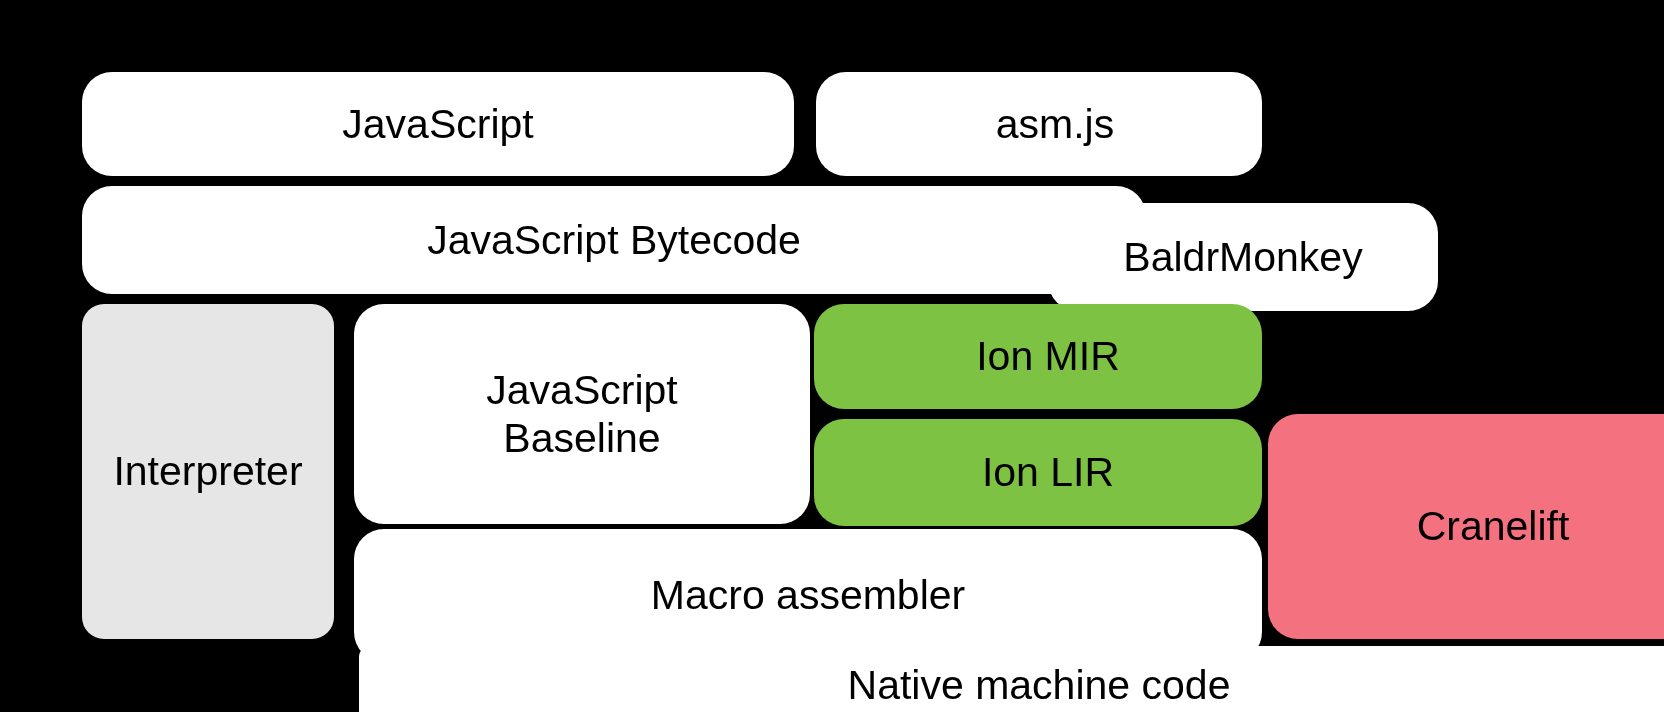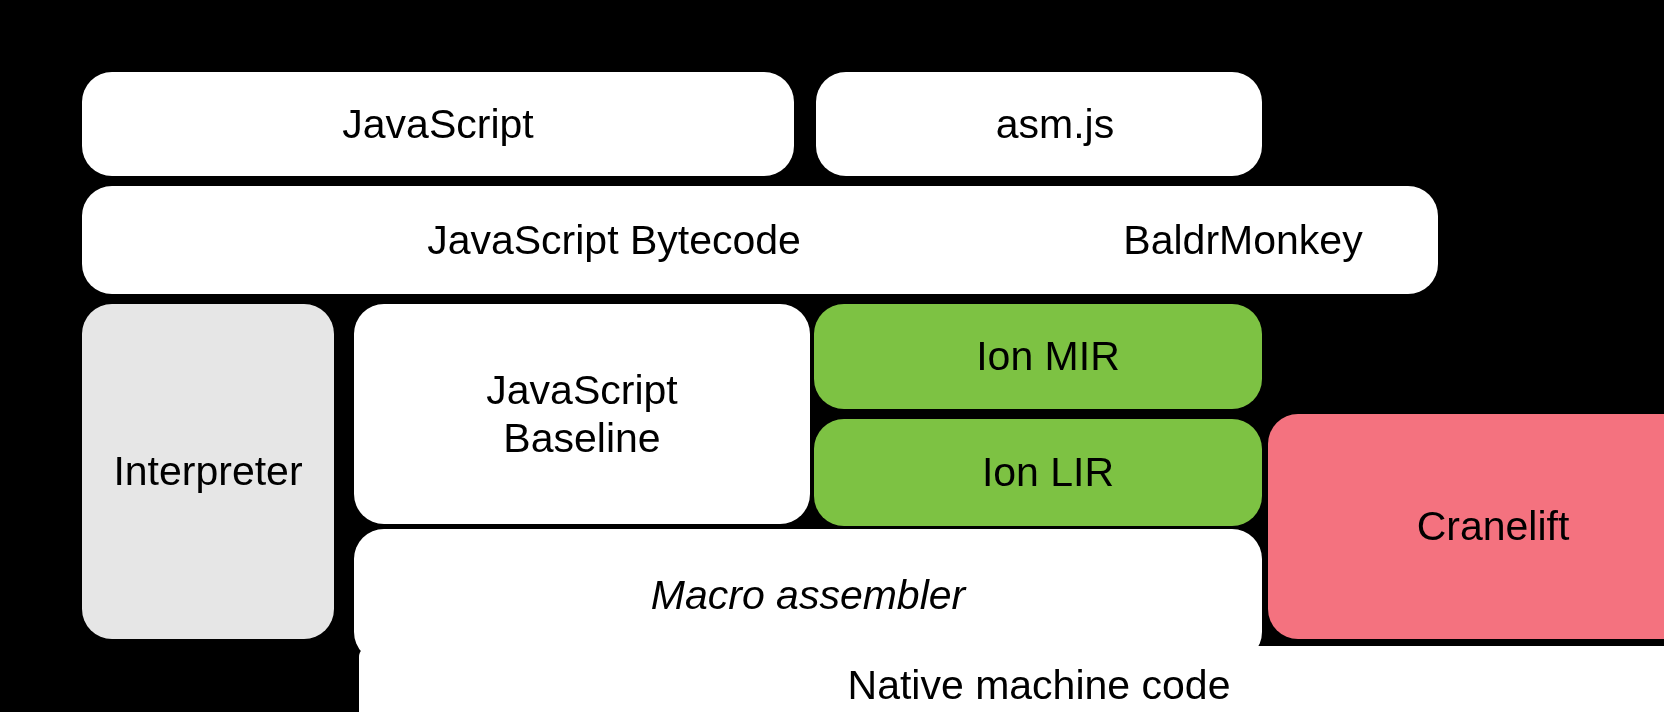--- a/index.html
+++ b/index.html
@@ -29,38 +29,38 @@
     background: var(--block);
     color: var(--text);
     border-radius: 30px;
     display: flex;
     align-items: center;
     justify-content: center;
     text-align: center;
     font-size: 41px;
     line-height: 1.18;
   }
-  .block.gray { background: var(--interp); }
+  .block.gray { background: var(--interp); border-radius: 22px; }
   .block.green { background: var(--ion); padding-left: 20px; }
   .block.pink { background: var(--cranelift); }
 
   
   #b-javascript   { left: 18px;   top: 8px;   width: 712px;  height: 104px; }
   #b-asmjs        { left: 752px;  top: 8px;   width: 446px;  height: 104px; padding-left: 32px; }
   #b-wasm         { left: 1202px; top: 8px;   width: 452px;  height: 104px; }
   
   #b-bytecode     { left: 18px;   top: 122px; width: 1064px;  height: 108px; }
-  #b-baldrmonkey  { left: 984px;  top: 122px; width: 390px;  height: 108px; }
+  #b-baldrmonkey  { left: 984px;  top: 139px; width: 390px;  height: 108px; }
   
   #b-interpreter  { left: 18px;   top: 240px; width: 252px;  height: 335px; }
   #b-baseline     { left: 290px;  top: 240px; width: 456px;  height: 220px; padding: 15px 80px; }
   #b-ion-mir      { left: 750px;  top: 240px; width: 448px;  height: 105px; }
   #b-ion-lir      { left: 750px;  top: 355px; width: 448px;  height: 107px; }
   #b-cranelift    { left: 1204px; top: 350px; width: 450px;  height: 225px; }
-  #b-macroasm     { left: 290px;  top: 465px; width: 908px;  height: 133px; font-style: italic; }
+  #b-macroasm     { left: 290px;  top: 465px; width: 908px;  height: 133px; }
   
   #b-native       { left: 295px;  top: 582px; width: 1360px; height: 78px; border-radius: 11px; }
 </style>
 </head>
 <body>
 
 <div class="canvas">
 
   <div class="block" id="b-javascript">JavaScript</div>
 

